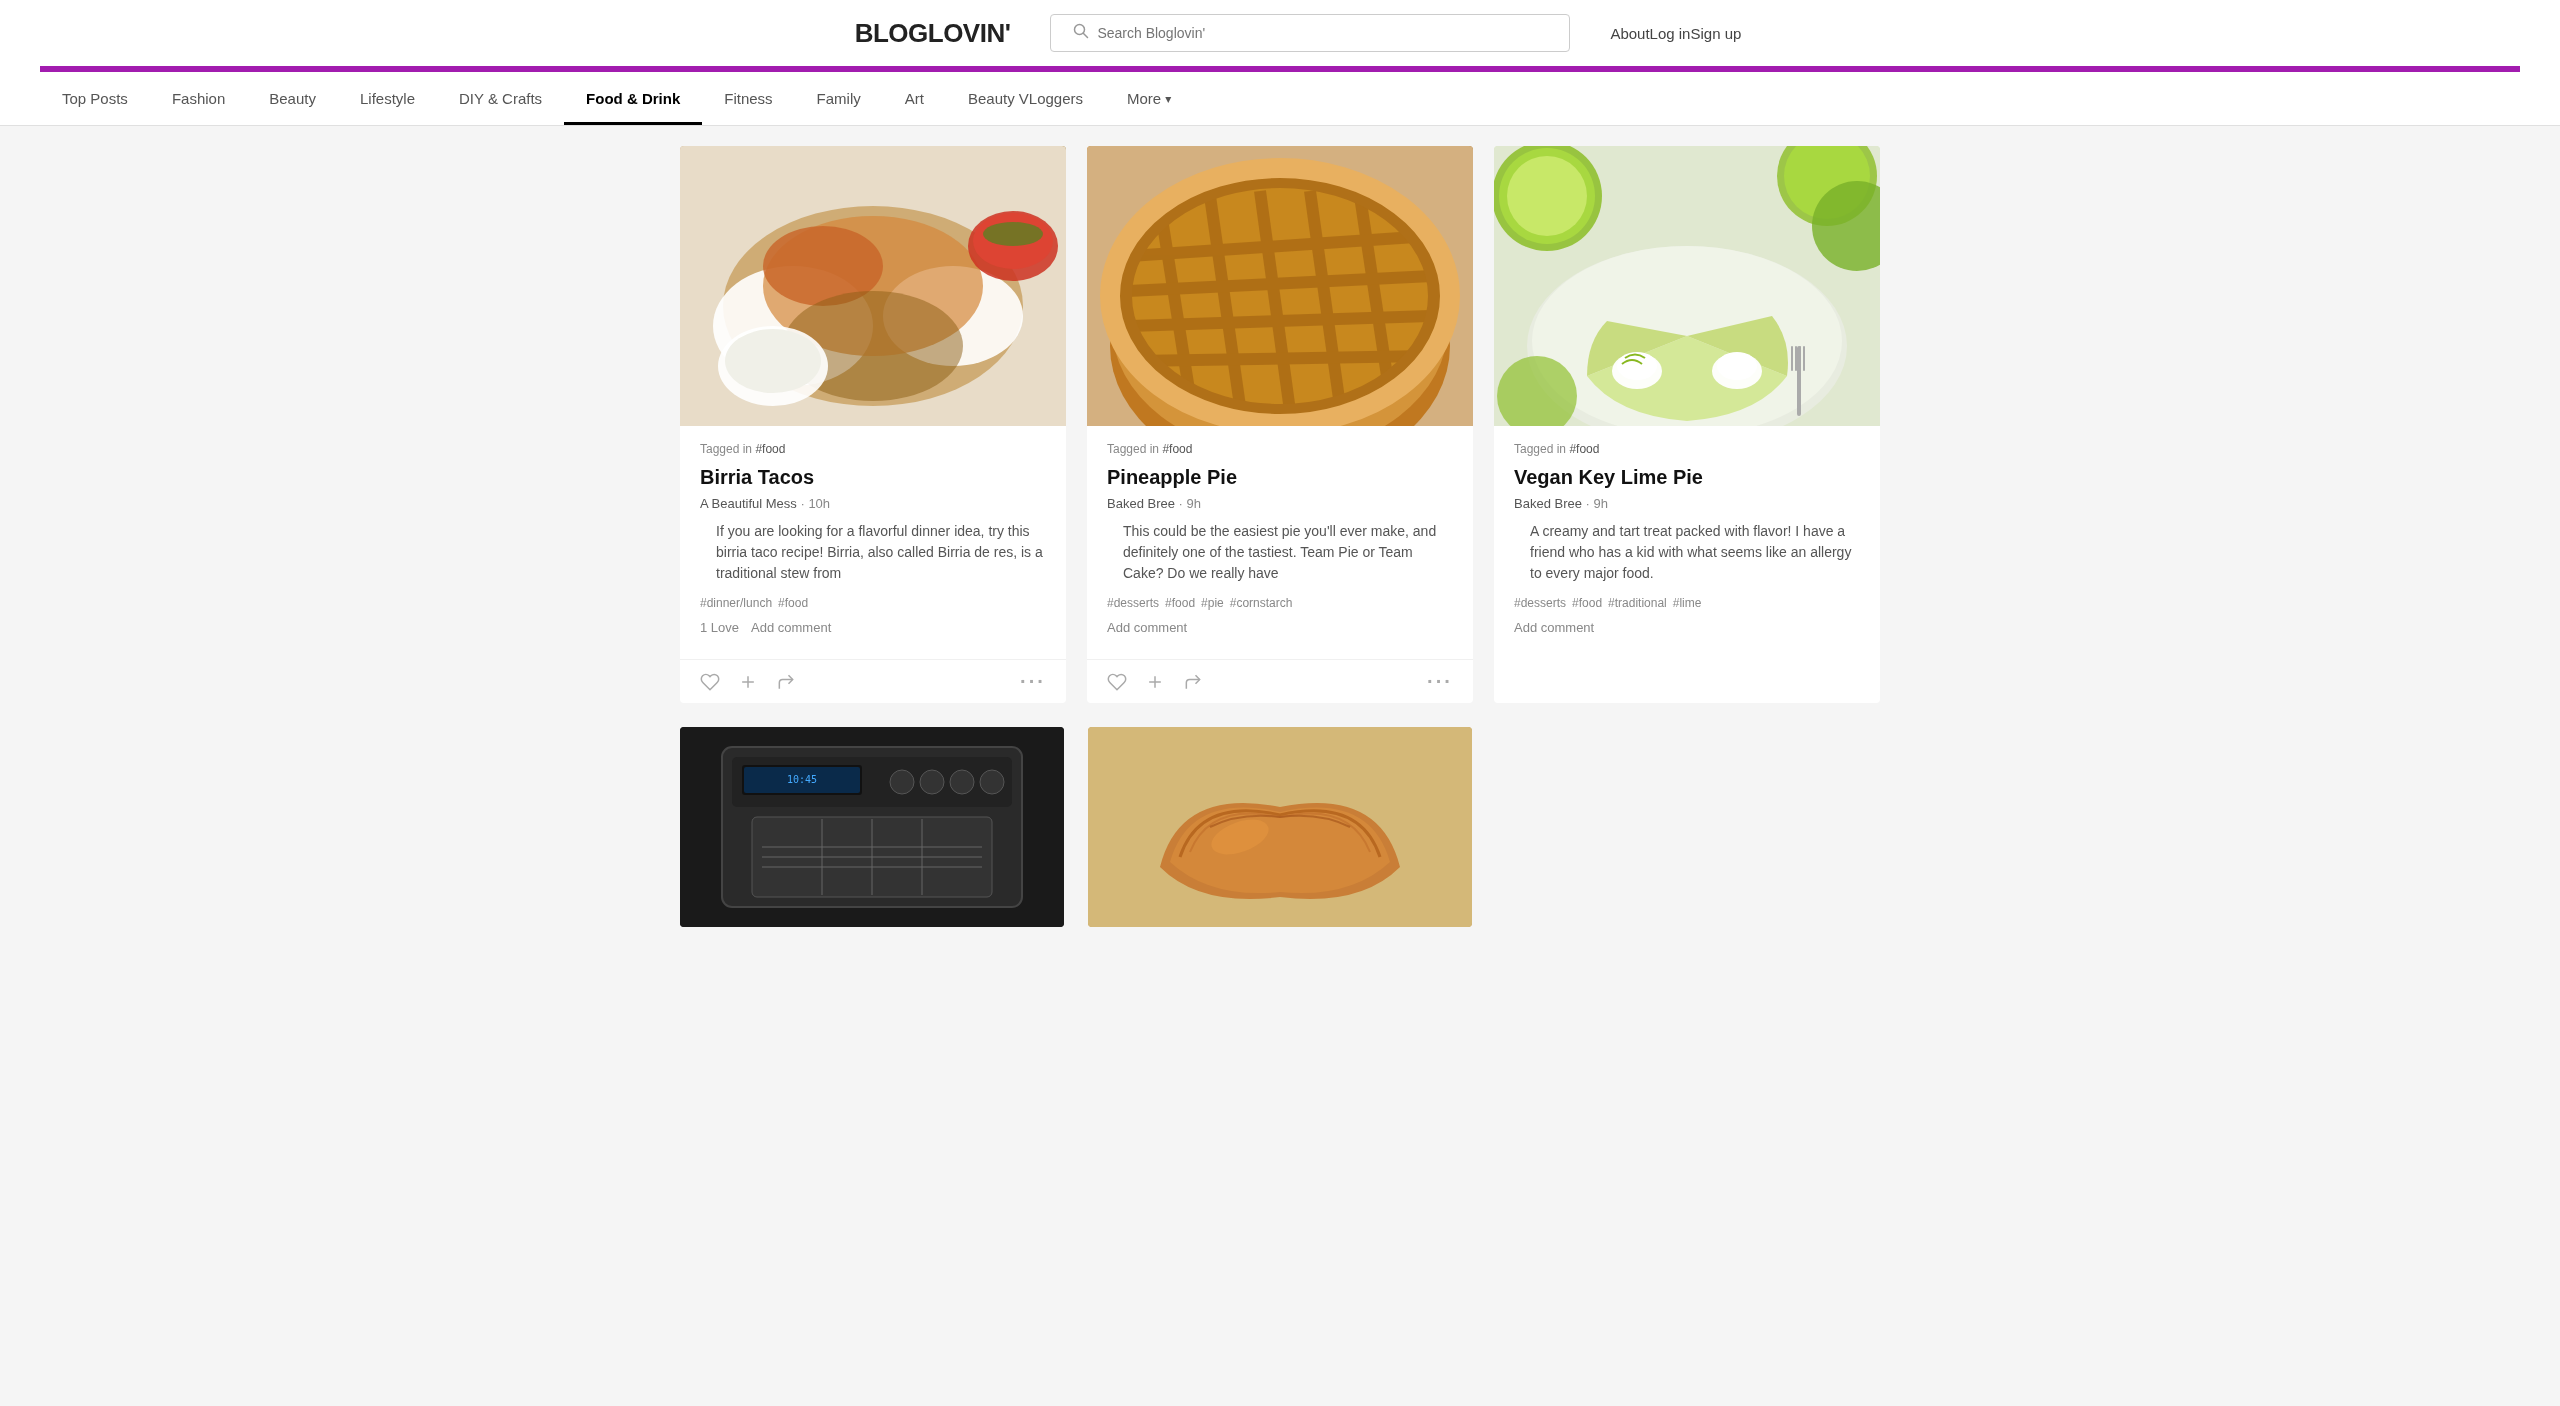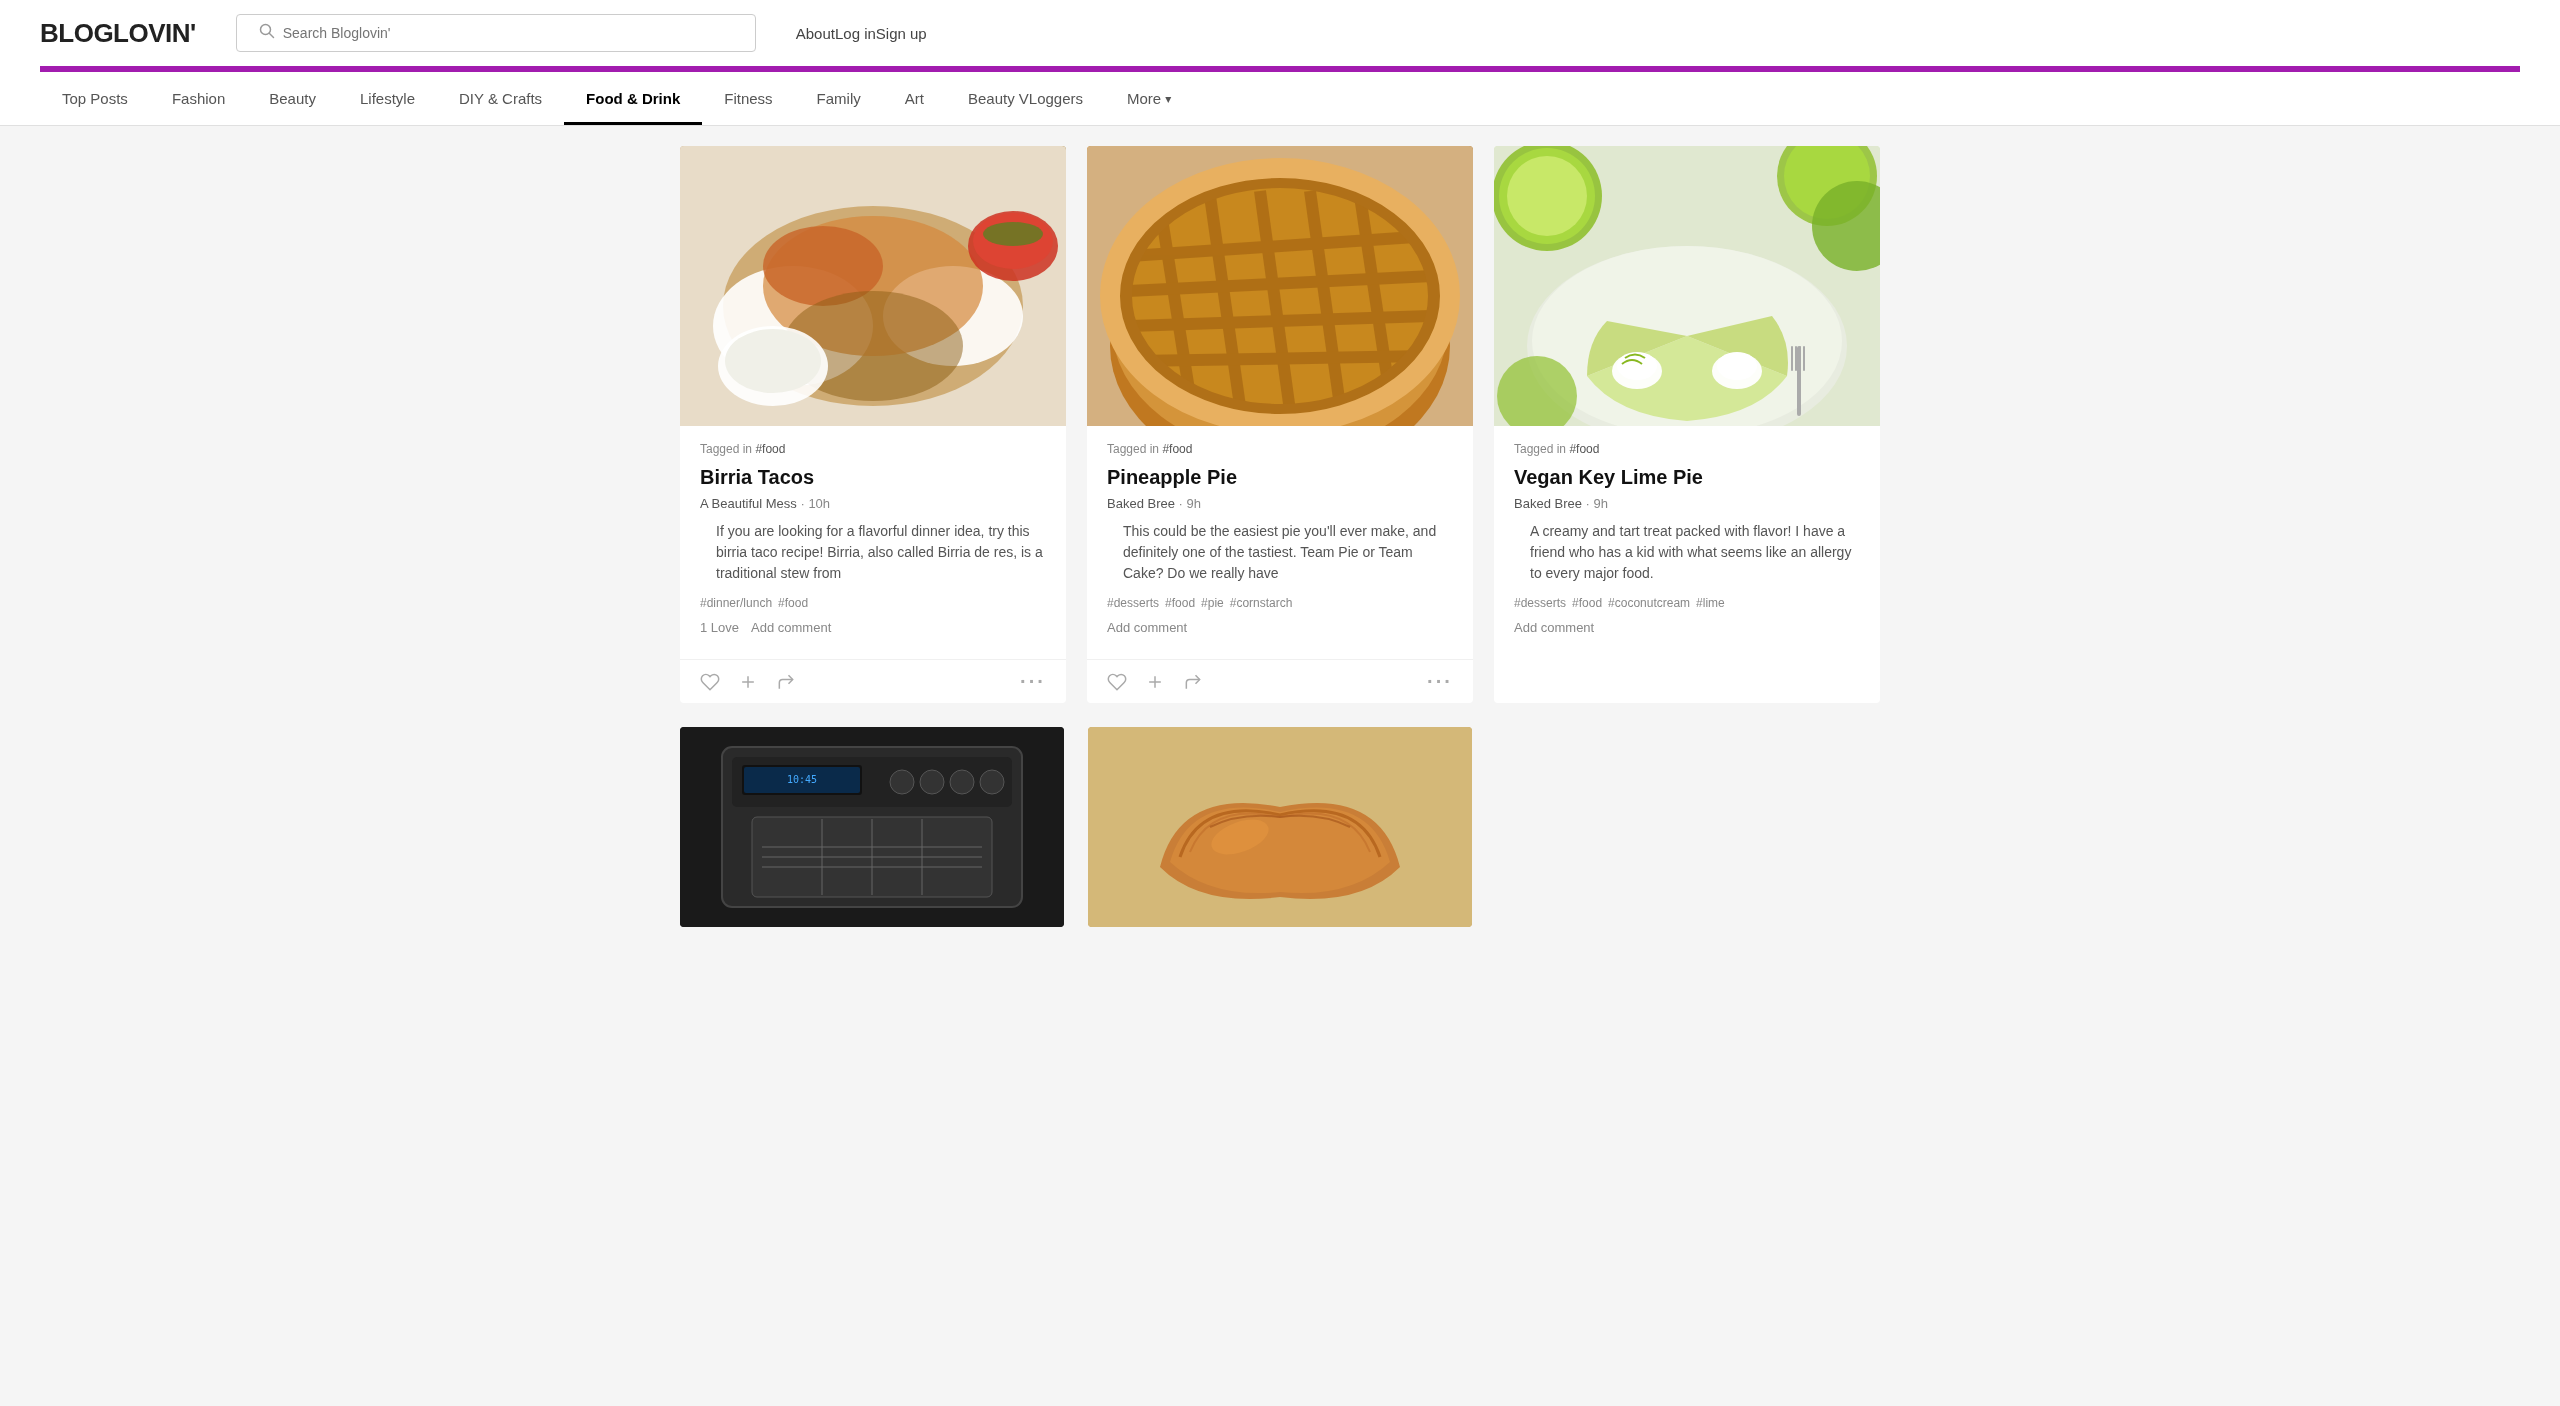--- a/index.html
+++ b/index.html
@@ -7,22 +7,23 @@
 
     
     .header {
       background: #fff;
       border-bottom: 1px solid #e0e0e0;
       padding: 0 40px;
     }
     .header-top {
       display: flex;
       align-items: center;
-      justify-content: flex-start;
+      justify-content: center;
       padding: 14px 0;
+      margin-left: 36px;
     }
     .logo {
       font-size: 26px;
       font-weight: 800;
       color: #222;
       letter-spacing: -0.5px;
     }
     .search-bar {
       flex: 1;
       max-width: 520px;
@@ -460,21 +461,21 @@
         </div>
         <div class="post-title">Vegan Key Lime Pie</div>
         <div class="post-meta">
           <span class="source">Baked Bree</span>
           · <span>9h</span>
         </div>
         <div class="post-excerpt">A creamy and tart treat packed with flavor! I have a friend who has a kid with what seems like an allergy to every major food.</div>
         <div class="post-tags">
           <a href="#" class="post-tag">#desserts</a>
           <a href="#" class="post-tag">#food</a>
-          <a href="#" class="post-tag">#coconutcream</a>
+          <a href="#" class="post-tag">#traditional</a>
           <a href="#" class="post-tag">#lime</a>
         </div>
         <div class="post-actions-row">
           <a href="#">Add comment</a>
         </div>
       </div>
     </div>
 
   </div>
 

